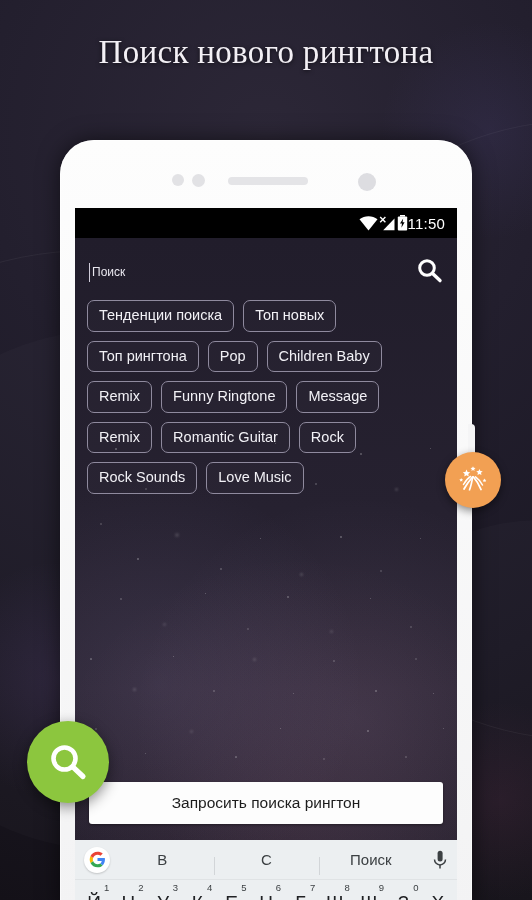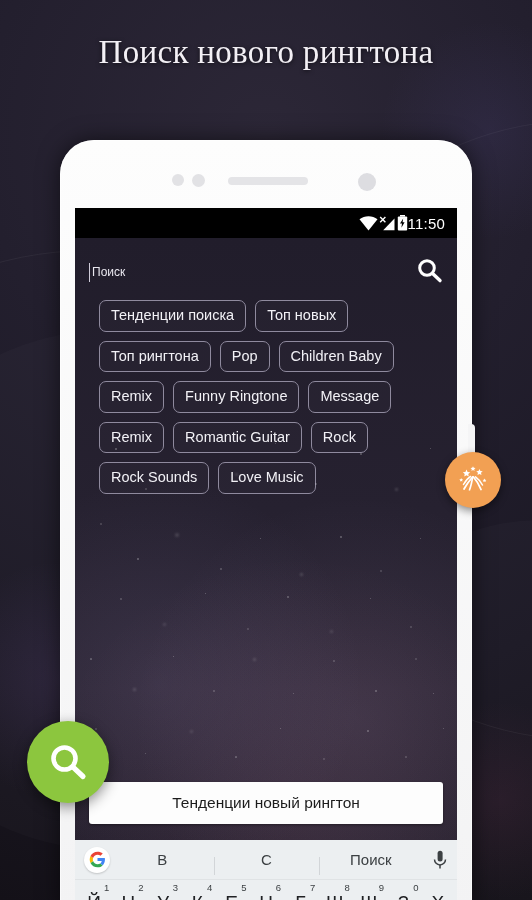--- a/index.html
+++ b/index.html
@@ -113,21 +113,21 @@
   #caret {
     width:1px; height:19px; background:#cfcbd8; margin-right:2px;
   }
   #search-placeholder {
     color:#e8e6ee; font-size:12px;
   }
   #search-magnifier { margin-left:8px; }
 
   
   #chips { margin:6px 12px 0 12px; }
-  .chiprow { display:flex; gap:9px; margin-bottom:9px;margin-left:12px; }
+  .chiprow { display:flex; gap:9px; margin-bottom:9px; }
   .chip {
     border:1px solid #8f8a9e;
     border-radius:7px;
     padding:7px 11px 8px 11px;
     color:#f2f1f6;
     font-size:14.5px;
     line-height:1;
     white-space:nowrap;
     background:rgba(255,255,255,0.015);
   }
@@ -341,21 +341,21 @@
             <div class="chip">Remix</div>
             <div class="chip">Romantic Guitar</div>
             <div class="chip">Rock</div>
           </div>
           <div class="chiprow">
             <div class="chip">Rock Sounds</div>
             <div class="chip">Love Music</div>
           </div>
         </div>
 
-      <button id="request-btn">Тенденции новый рингтон</button>
+      <button id="request-btn">Запросить поиска рингтон</button>
     </div>
 
     <div id="keyboard">
 
       <div id="suggestbar">
         <div id="google-logo">
           <svg width="17" height="17" viewBox="0 0 48 48">
             <path fill="#4285F4" d="M45 24c0-1.6-.1-2.7-.4-4H24v8h12c-.2 2-1.6 5-4.5 7l7 5.4C42.6 36.4 45 30.8 45 24z"></path>
             <path fill="#34A853" d="M24 46c6 0 11-2 14.6-5.4l-7-5.4c-1.9 1.3-4.4 2.2-7.6 2.2-5.8 0-10.8-3.9-12.5-9.2l-7.3 5.6C7.9 41.2 15.4 46 24 46z"></path>
             <path fill="#FBBC05" d="M11.5 28.2c-.5-1.3-.7-2.7-.7-4.2s.3-2.9.7-4.2l-7.3-5.6C2.8 17.1 2 20.4 2 24s.8 6.9 2.2 9.8l7.3-5.6z"></path>

